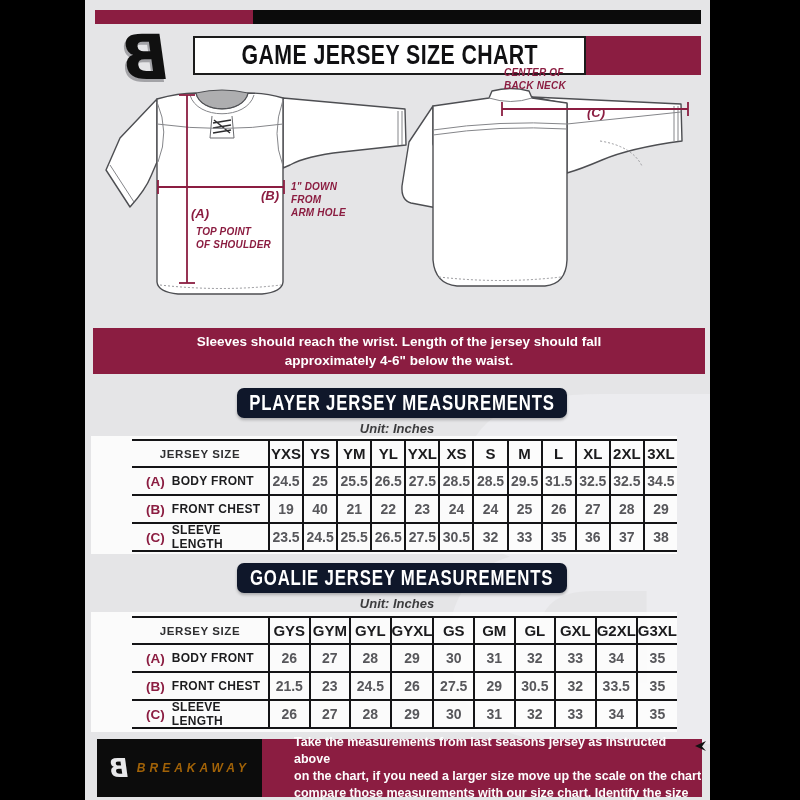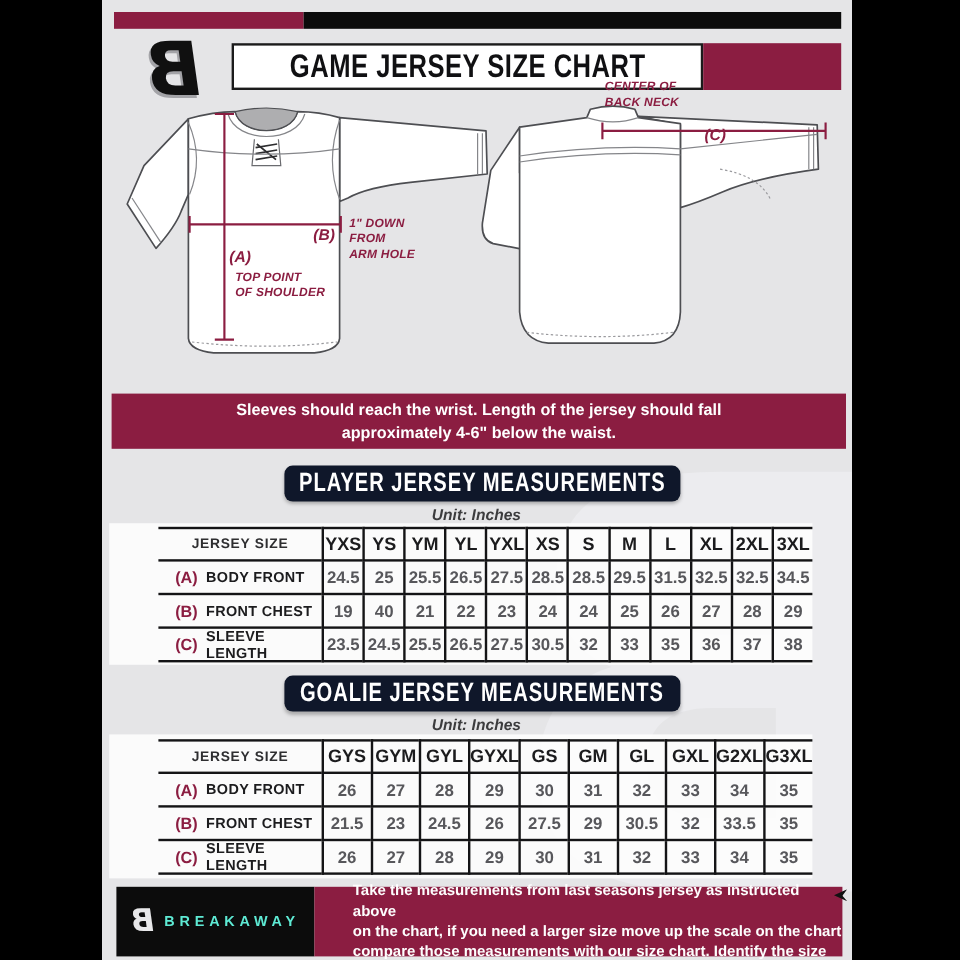--- a/index.html
+++ b/index.html
@@ -60,21 +60,21 @@
   .st-label{display:flex;align-items:center;gap:7px;border-bottom:2px solid var(--line);padding-left:14px;}
   .st-key{color:var(--maroon);font-weight:800;font-size:13.5px;}
   .st-name{font-size:12px;font-weight:700;letter-spacing:.3px;color:#1c1c1e;}
   .st-val{display:flex;align-items:center;justify-content:center;border-bottom:2px solid var(--line);border-left:2px solid var(--line);
     font-size:14px;font-weight:600;color:#57575b;}
 
   
   .footer{left:12px;top:739px;width:605px;height:58px;display:flex;}
   .footer-black{width:165px;height:100%;background:#0c0c0c;display:flex;align-items:center;justify-content:center;gap:8px;}
   .footer-logo{font-size:26px;font-weight:900;color:#e8e8ea;font-family:"DejaVu Sans",sans-serif;transform:scaleX(-1) skewX(-8deg);}
-  .footer-brand{color:#5eead4;font-size:12px;font-weight:700;letter-spacing:4px;}
+  .footer-brand{color:#a16207;font-size:12px;font-weight:700;letter-spacing:4px;font-style:italic;}
   .footer-maroon{flex:1;height:100%;background:var(--maroon);display:flex;flex-direction:column;justify-content:center;padding-left:32px;}
   .footer-maroon div{color:#fdfdfd;font-size:12.5px;font-weight:600;line-height:17px;}
 
   .cursor{left:610px;top:741px;width:12px;height:11px;}
 
   svg .ink{fill:#ffffff;stroke:#4d4e52;stroke-width:1.4;stroke-linejoin:round;}
   svg .seam{fill:none;stroke:#85868a;stroke-width:1;}
   svg .stitch{fill:none;stroke:#9a9a9e;stroke-width:1;stroke-dasharray:2 2;}
   svg .maroon-line{stroke:var(--maroon);stroke-width:1.8;}
 </style>

